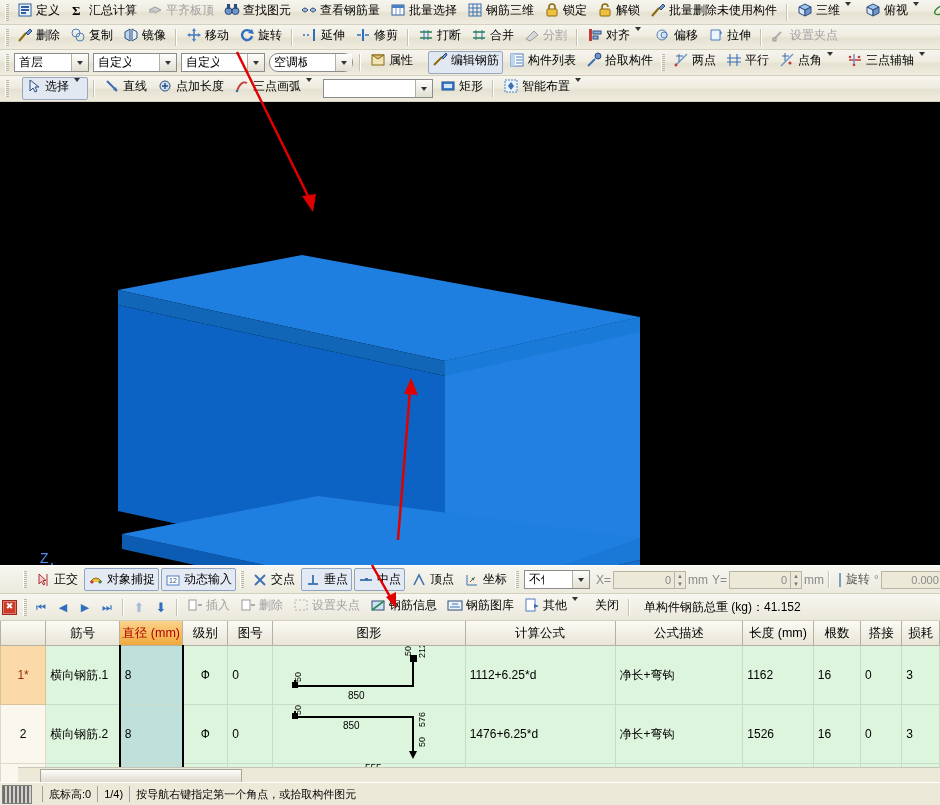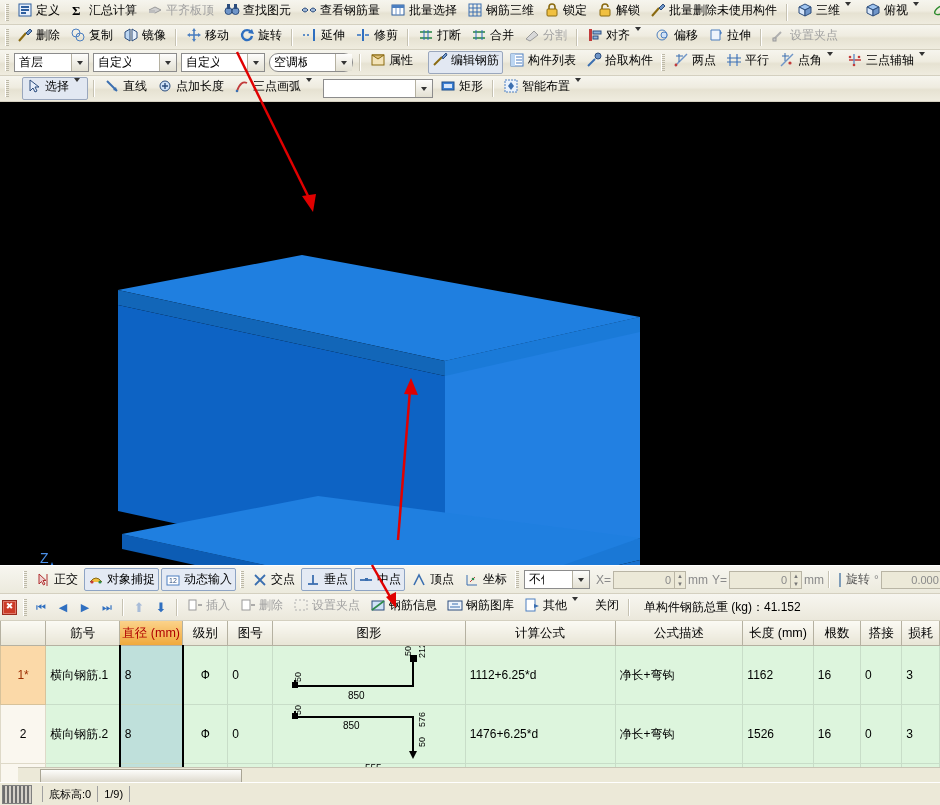--- a/index.html
+++ b/index.html
@@ -973,22 +973,23 @@
 
   <div class="hscroll">
     <div class="thumb"></div>
   </div>
 
   <div class="bottombar">
     <div class="kbdicon"></div>
     <div class="bsep"></div>
     <span>底标高:0</span>
     <div class="bsep"></div>
-    <span>1/9)</span>
+    <span>1/4)</span>
     <div class="bsep"></div>
+    <span>按导航右键指定第一个角点，或拾取构件图元</span>
   </div>
 
   <svg class="red-pointer" width="940" height="805" style="left:0;top:0">
     <line x1="237" y1="52" x2="310" y2="200" stroke="#e00000" stroke-width="2.5"></line>
     <polygon points="313,212 302,196 316,194" fill="#e00000"></polygon>
     <line x1="398" y1="540" x2="410" y2="390" stroke="#e00000" stroke-width="2.5"></line>
     <polygon points="411,378 404,394 418,395" fill="#e00000"></polygon>
     <line x1="372" y1="565" x2="393" y2="602" stroke="#e00000" stroke-width="2.5"></line>
     <polygon points="396,608 386,597 396,592" fill="#e00000"></polygon>
   </svg>

